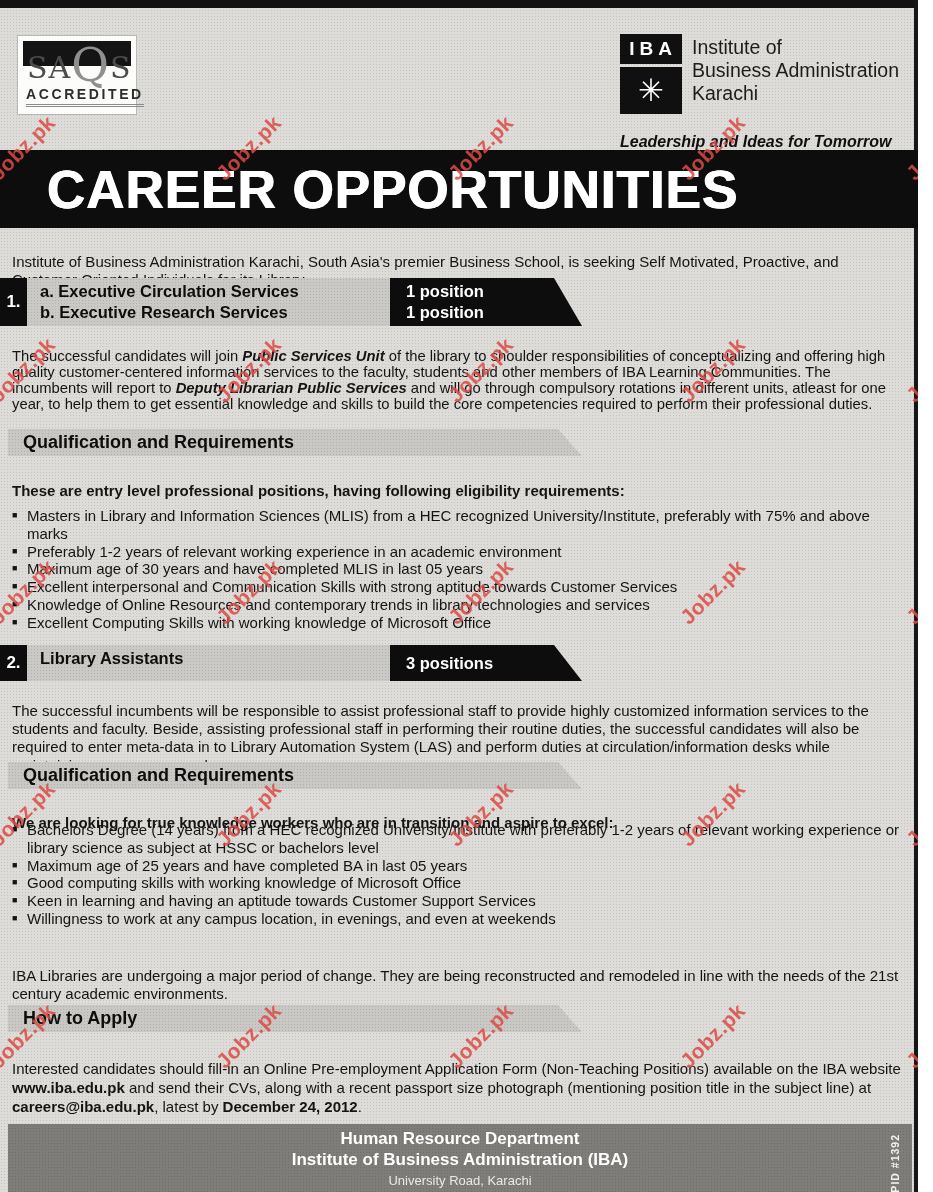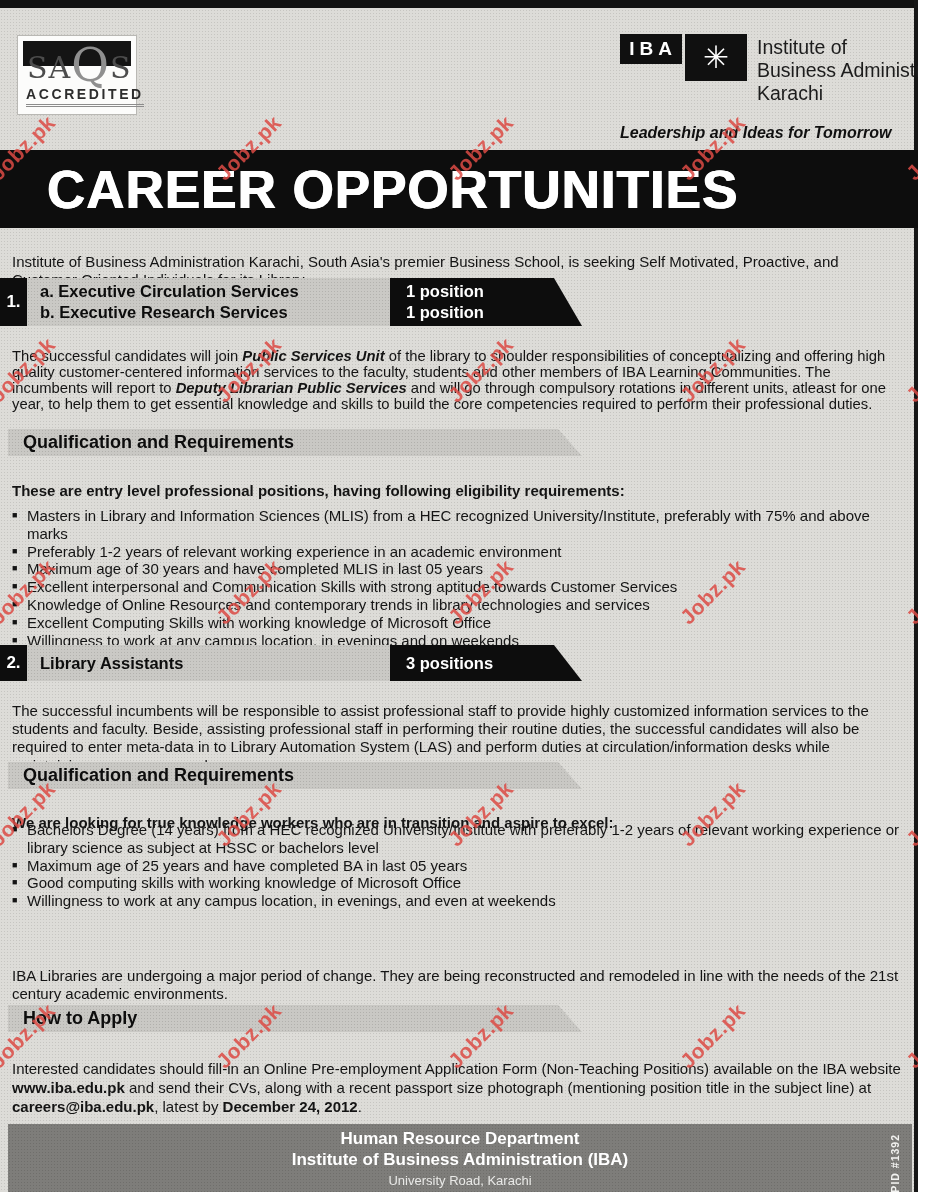--- a/index.html
+++ b/index.html
@@ -19,21 +19,21 @@
   
   .saqs{position:absolute;left:18px;top:36px;width:118px;height:78px;background:#fcfcfb;box-shadow:0 0 0 1px #b9b8b4;}
   .saqs-band{position:absolute;left:5px;top:5px;right:5px;height:25px;background:#141414;}
   .saqs-name{position:absolute;left:9px;top:14px;font-family:"DejaVu Serif",serif;font-size:30px;letter-spacing:1px;color:#4c4c4c;}
   .saqs-name .q{font-size:46px;line-height:0;position:relative;top:3px;color:#8f8f8f;}
   .saqs-acc{position:absolute;left:8px;bottom:7px;font-size:14px;font-weight:bold;letter-spacing:2.6px;color:#2d2d2d;border-bottom:3px double #8c8c8c;padding-bottom:2px;}
 
   
   .iba{position:absolute;left:620px;top:34px;width:275px;}
   .iba-row{display:flex;gap:10px;}
-  .iba-marks{display:flex;flex-direction:row;gap:3px;}
+  .iba-marks{display:flex;flex-direction:column;gap:3px;}
   .iba-abbr{width:62px;height:30px;background:#101010;color:#fff;font-weight:bold;font-size:19px;letter-spacing:5px;display:flex;align-items:center;justify-content:center;padding-left:4px;box-sizing:border-box;}
   .iba-mark{width:62px;height:47px;background:#101010;color:#fff;font-size:31px;display:flex;align-items:center;justify-content:center;}
   .iba-name{font-size:19.5px;line-height:23px;color:#1c1c1c;padding-top:2px;white-space:nowrap;}
   .iba-tagline{font-style:italic;font-weight:bold;font-size:16px;margin-top:19px;color:#101010;}
 
   
   .banner{position:absolute;left:0;top:150px;width:912px;height:78px;background:#0d0d0d;color:#ffffff;display:flex;align-items:center;padding-left:34px;}
   .banner-title{font-size:53px;font-weight:bold;letter-spacing:1px;padding-left:13px;white-space:nowrap;text-shadow:0.6px 0 0 #fff,-0.6px 0 0 #fff;}
 
   
@@ -48,21 +48,21 @@
   .applypara{top:1044px;line-height:19px;}
   .b{font-weight:bold;}
   .bi{font-weight:bold;font-style:italic;}
 
   
   .jobheader{position:absolute;left:0;display:flex;}
   #job1{top:278px;height:48px;}
   #job2{top:645px;height:36px;}
   .jobnum{width:27px;background:#0d0d0d;color:#ffffff;font-weight:bold;font-size:17px;display:flex;align-items:center;justify-content:center;}
   .jobroles{width:363px;background-color:#cac9c5;background-image:radial-gradient(#b3b2ae 0.7px, transparent 0.8px);background-size:3px 3px;
-    padding:3px 0 3px 13px;box-sizing:border-box;font-weight:bold;font-size:16.5px;line-height:21px;display:flex;flex-direction:column;justify-content:center;color:#0d0d0d;}
+    padding:3px 0 3px 13px;box-sizing:border-box;font-weight:bold;font-size:16.5px;line-height:21px;display:flex;flex-direction:column;justify-content:space-between;color:#0d0d0d;}
   .jobpos{width:192px;background:#0d0d0d;color:#ffffff;font-weight:bold;font-size:16.5px;line-height:21px;padding:3px 0 3px 16px;box-sizing:border-box;
     clip-path:polygon(0 0, calc(100% - 28px) 0, 100% 100%, 0 100%);display:flex;flex-direction:column;justify-content:center;}
 
   
   .graybar{position:absolute;left:8px;width:574px;height:27px;
     background-color:#c9c8c4;background-image:radial-gradient(#b1b0ac 0.7px, transparent 0.8px);background-size:3px 3px;
     clip-path:polygon(0 0, calc(100% - 24px) 0, 100% 100%, 0 100%);
     font-weight:bold;font-size:18px;display:flex;align-items:center;padding-left:15px;box-sizing:border-box;color:#0d0d0d;}
   #qualbar1{top:429px;}
   #qualbar2{top:762px;}
@@ -138,41 +138,41 @@
 
   <div class="graybar" id="qualbar1">Qualification and Requirements</div>
   <p class="para qualintro" id="qi1">These are entry level professional positions, having following eligibility requirements:</p>
   <ul class="bullets" id="bullets1">
       <li>Masters in Library and Information Sciences (MLIS) from a HEC recognized University/Institute, preferably with 75% and above marks</li>
       <li>Preferably 1-2 years of relevant working experience in an academic environment</li>
       <li>Maximum age of 30 years and have completed MLIS in last 05 years</li>
       <li>Excellent interpersonal and Communication Skills with strong aptitude towards Customer Services</li>
       <li>Knowledge of Online Resources and contemporary trends in library technologies and services</li>
       <li>Excellent Computing Skills with working knowledge of Microsoft Office</li>
-      <li>Willingness to work at any campus location, in evenings and on weekends</li>
     </ul>
 
   <div class="jobheader" id="job2">
     <div class="jobnum">2.</div>
     <div class="jobroles">
       <div>Library Assistants</div>
     </div>
     <div class="jobpos">
       <div>3 positions</div>
     </div>
   </div>
 
   <p class="para desc2">The successful incumbents will be responsible to assist professional staff to provide highly customized information services to the students and faculty. Beside, assisting professional staff in performing their routine duties, the successful candidates will also be required to enter meta-data in to Library Automation System (LAS) and perform duties at circulation/information desks while maintaining necessary records.</p>
 
   <div class="graybar" id="qualbar2">Qualification and Requirements</div>
   <p class="para qualintro" id="qi2">We are looking for true knowledge workers who are in transition and aspire to excel:</p>
   <ul class="bullets" id="bullets2">
       <li>Bachelors Degree (14 years) from a HEC recognized University/Institute with preferably 1-2 years of relevant working experience or library science as subject at HSSC or bachelors level</li>
       <li>Maximum age of 25 years and have completed BA in last 05 years</li>
       <li>Good computing skills with working knowledge of Microsoft Office</li>
+      <li>Keen in learning and having an aptitude towards Customer Support Services</li>
       <li>Willingness to work at any campus location, in evenings, and even at weekends</li>
     </ul>
 
   <p class="para note">IBA Libraries are undergoing a major period of change. They are being reconstructed and remodeled in line with the needs of the 21st century academic environments.</p>
 
   <div class="graybar" id="applybar">How to Apply</div>
   <p class="para applypara"><span>Interested candidates should fill-in an Online Pre-employment Application Form (Non-Teaching Positions) available on the IBA website </span><span class="b">www.iba.edu.pk</span><span> and send their CVs, along with a recent passport size photograph (mentioning position title in the subject line) at </span><span class="b">careers@iba.edu.pk</span><span>, latest by </span><span class="b">December 24, 2012</span><span>.</span></p>
 
   <div class="footer">
     <div class="f-bold">Human Resource Department</div>

